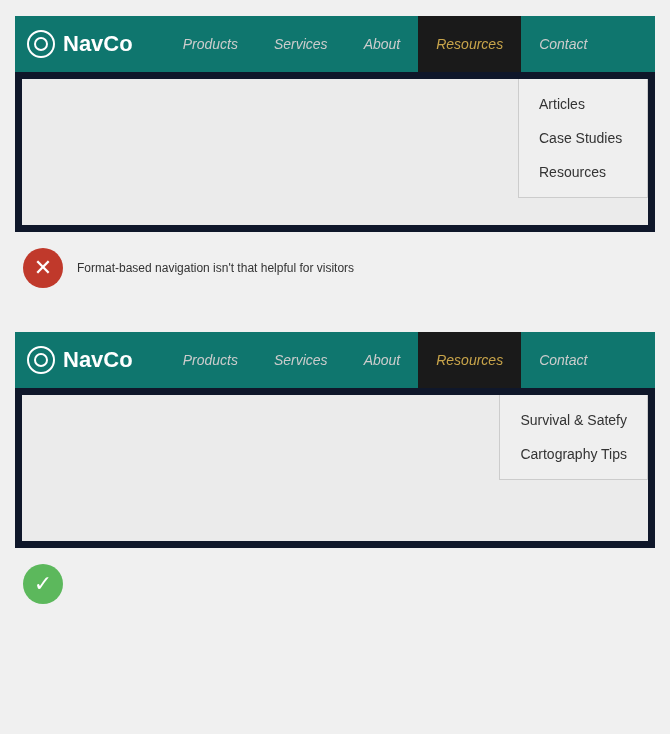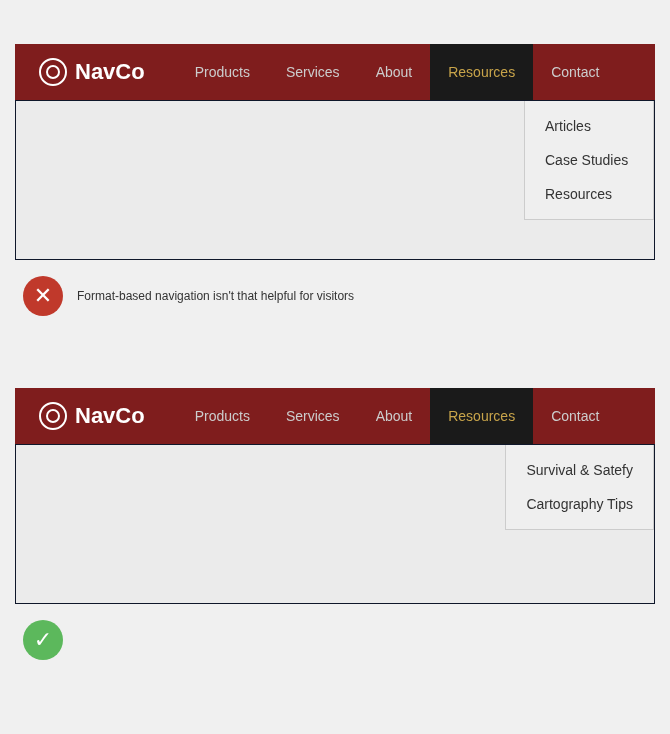--- a/index.html
+++ b/index.html
@@ -14,27 +14,26 @@
       padding: 16px 0;
     }
 
     .example-block {
       width: 640px;
       margin-bottom: 24px;
     }
 
     
     .navbar {
-      background: #7f1d1d;
-      display: flex;
-      align-items: center;
-      padding: 0 24px;
+      background: #0f766e;
+      display: flex;
+      align-items: center;
+      padding: 0 12px;
       height: 56px;
       position: relative;
-      margin-top: 28px;
     }
 
     .navbar-brand {
       display: flex;
       align-items: center;
       color: #fff;
       font-size: 22px;
       font-weight: bold;
       margin-right: 32px;
       text-decoration: none;
@@ -69,31 +68,32 @@
 
     .nav-item {
       color: #ccc;
       font-size: 14px;
       padding: 0 18px;
       height: 56px;
       display: flex;
       align-items: center;
       cursor: pointer;
       white-space: nowrap;
+      font-style: italic;
     }
 
     .nav-item.active {
       color: #c8a44a;
       background: #1a1a1a;
     }
 
     
     .dropdown-section {
       background: #ebebeb;
-      border: 1px solid #0f172a;
+      border: 7px solid #0f172a;
       min-height: 160px;
       position: relative;
     }
 
     .dropdown-menu {
       position: absolute;
       right: 0;
       top: 0;
       background: #efefef;
       border: 1px solid #ccc;

